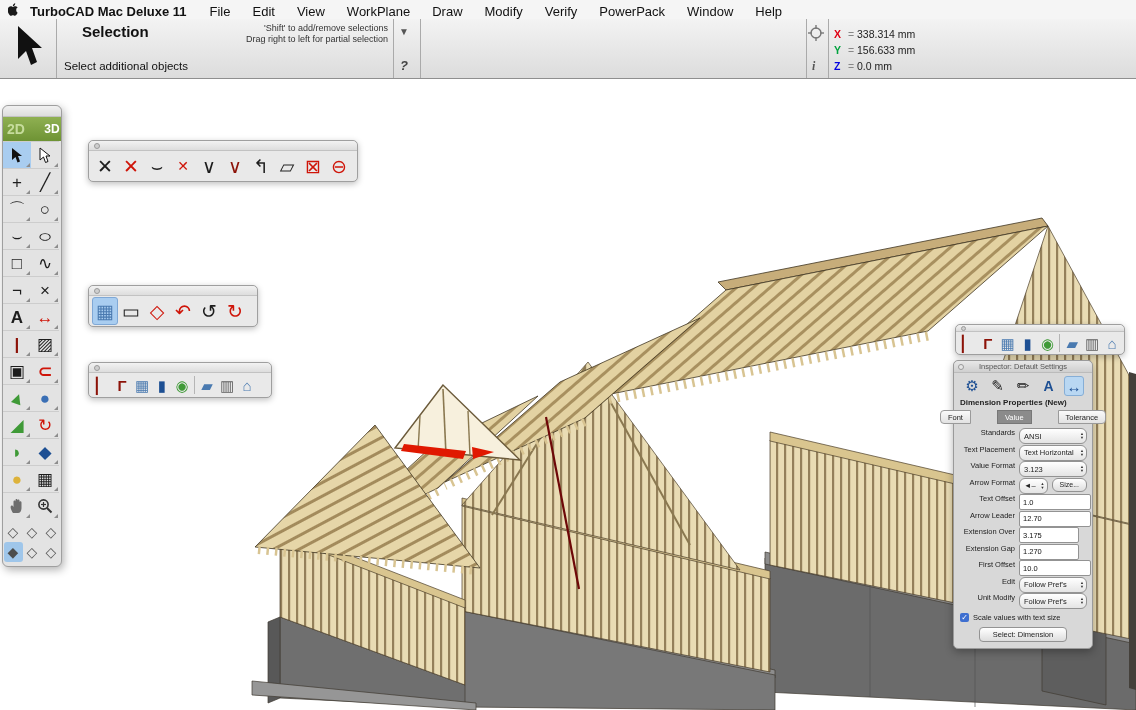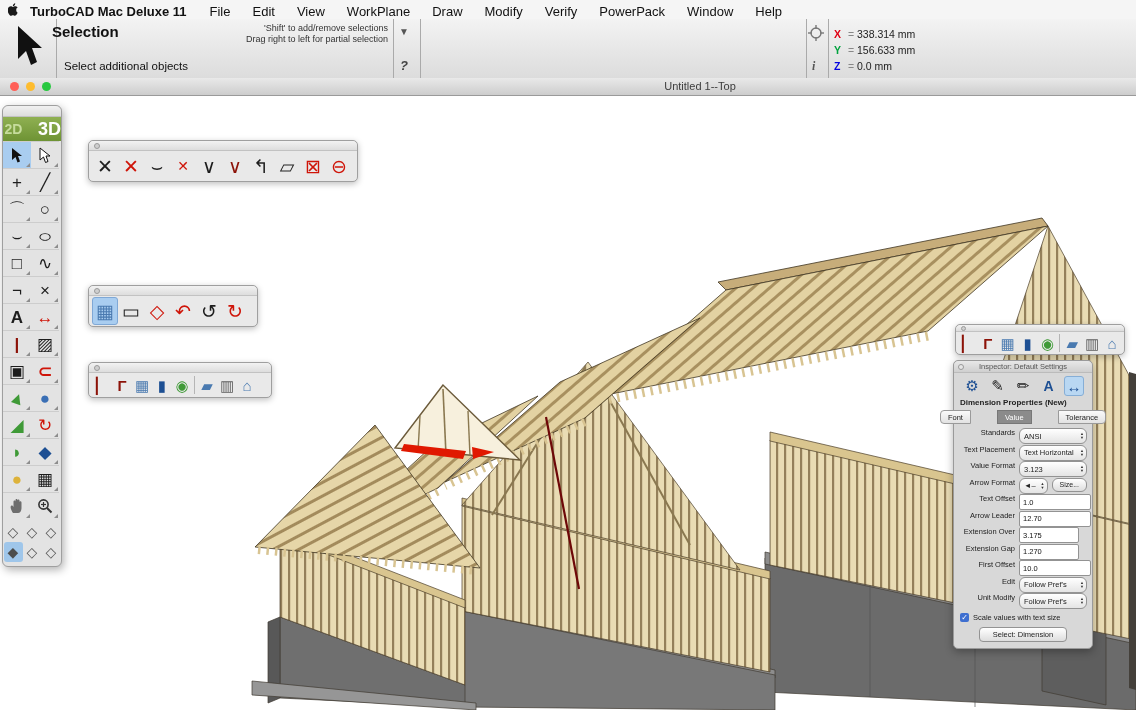--- a/index.html
+++ b/index.html
@@ -9,21 +9,21 @@
   .menubar{position:absolute;left:0;top:0;width:1136px;height:19px;background:#f5f5f5;
            border-bottom:1px solid #cfcfcf;display:flex;align-items:flex-end;font-size:13px;color:#111;}
   .apple{width:26px;text-align:center;}
   .appname{font-weight:bold;padding:0 12px 0 4px;}
   .menu-item{padding:0 11px;}
   
   .toolbar{position:absolute;left:0;top:19px;width:1136px;height:59px;
            background:linear-gradient(#f3f3f3,#dcdcdc);border-bottom:1px solid #8f8f8f;}
   .tb-sep{position:absolute;top:0;bottom:0;width:1px;background:#aaa;}
   .cursor-big{position:absolute;left:12px;top:4px;}
-  .sel-title{position:absolute;left:52px;top:4px;font-size:15px;font-weight:bold;color:#111;}
+  .sel-title{position:absolute;left:82px;top:4px;font-size:15px;font-weight:bold;color:#111;}
   .sel-hints{position:absolute;right:748px;top:4px;text-align:right;font-size:9px;line-height:11px;color:#333;}
   .sel-status{position:absolute;left:64px;bottom:6px;font-size:11.5px;color:#111;}
   .tb-drop{position:absolute;left:399px;top:7px;font-size:10px;color:#555;}
   .tb-help{position:absolute;left:400px;bottom:5px;font-size:13px;font-weight:bold;color:#444;font-style:italic;}
   .tb-cross{position:absolute;left:808px;top:6px;}
   .tb-info{position:absolute;left:812px;bottom:4px;font-size:12px;color:#555;
            font-family:"Liberation Serif",serif;font-style:italic;font-weight:bold;}
   .coords{position:absolute;left:834px;top:7px;font-size:10.5px;color:#222;}
   .coords .row{height:16px;display:flex;align-items:center;}
   .coords .lbl{font-weight:bold;width:11px;}
@@ -58,21 +58,21 @@
   .flipx{display:inline-block;transform:scaleX(-1);}
   .rot20{display:inline-block;transform:rotate(20deg);}
   
   .palette{position:absolute;left:2px;top:105px;width:58px;background:#e3e3e3;
            border:1px solid #9f9f9f;border-radius:6px;box-shadow:2px 3px 8px rgba(0,0,0,.3);z-index:7;}
   .palette .strip{height:10px;position:relative;border-radius:6px 6px 0 0;
                   background:linear-gradient(#f1f1f1,#ddd);border-bottom:1px solid #c2c2c2;}
   .mode-header{height:24px;display:flex;background:linear-gradient(#8fb052,#6e9334);
                align-items:center;font-weight:bold;gap:14px;}
   .mode-2d{width:26px;text-align:center;color:#c6dc9c;font-size:14px;}
-  .mode-3d{flex:1;text-align:center;color:#fff;font-size:18px;}
+  .mode-3d{flex:1;text-align:center;color:#fff;font-size:12px;}
   .pgrid{display:grid;grid-template-columns:28px 28px;}
   .pcell{height:26px;display:flex;align-items:center;justify-content:center;position:relative;
          border-top:1px solid #cdcdcd;font-size:17px;line-height:1;}
   .pcell::after{content:"";position:absolute;right:1px;bottom:1px;
                 border-left:4px solid transparent;border-bottom:4px solid #8d8d8d;}
   .pcell.psel{background:#a9cdf0;}
   .cubes{display:grid;grid-template-columns:19px 19px 19px;justify-content:center;padding:3px 0 4px;}
   .ccell{height:20px;display:flex;align-items:center;justify-content:center;font-size:14px;color:#555;}
   .ccell.psel2{background:#9fc6ea;border-radius:3px;color:#4d4d4d;}
   
@@ -241,26 +241,20 @@
         <span>156.633 mm</span>
       </div>
       <div class="row">
         <span class="lbl" style="color:#0000e0">Z</span>
         <span class="eq">=</span>
         <span>0.0 mm</span>
       </div>
     </div>
   </div>
 
-  <div class="titlebar">
-    <div class="light" style="left:10px;background:#ff5f57"></div>
-    <div class="light" style="left:26px;background:#febc2e"></div>
-    <div class="light" style="left:42px;background:#28c840"></div>
-    <div class="doc-title">Untitled 1--Top</div>
-  </div>
 
   <div class="palette">
     <div class="strip">
         <div class="dot"></div>
       </div>
     <div class="mode-header">
       <span class="mode-2d">2D</span>
       <span class="mode-3d">3D</span>
     </div>
     <div class="pgrid">

